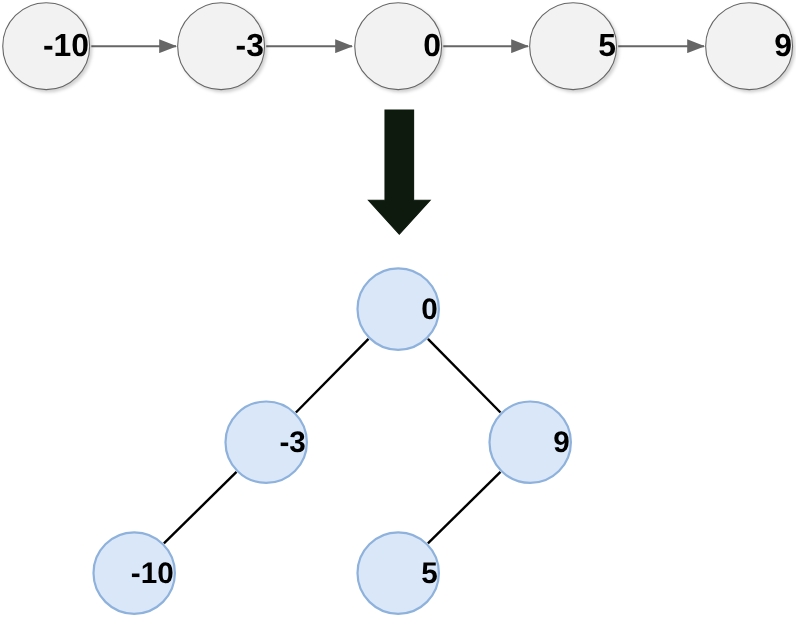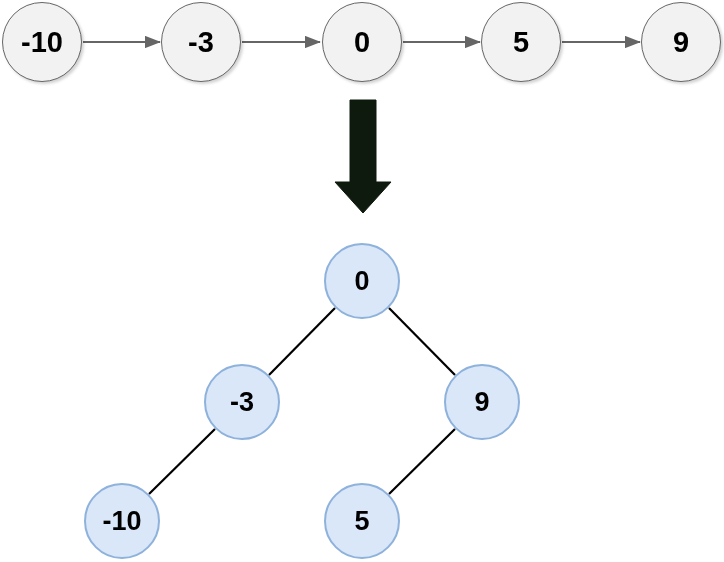--- a/index.html
+++ b/index.html
@@ -21,21 +21,21 @@
     position: absolute;
     left: 0;
     top: 0;
     width: 724px;
     height: 562px;
   }
   .node {
     position: absolute;
     display: flex;
     align-items: center;
-    justify-content: center;
+    justify-content: flex-end;
     border-radius: 50%;
     box-sizing: border-box;
     font-weight: bold;
     color: #000000;
     user-select: none;
   }
   .list-node {
     width: 80px;
     height: 80px;
     background: #f2f2f2;

